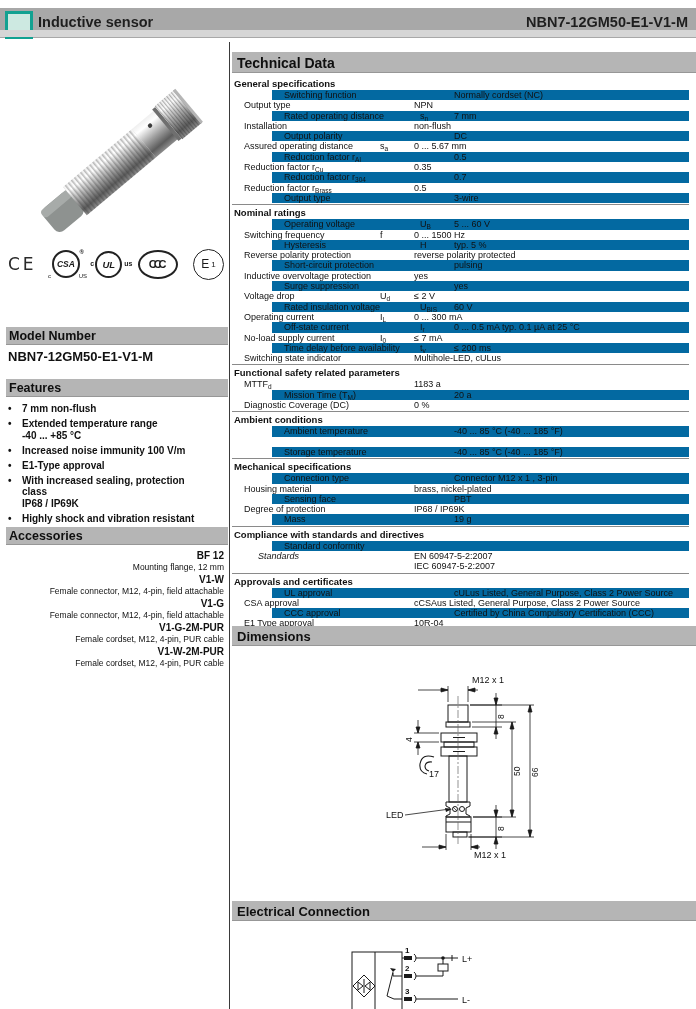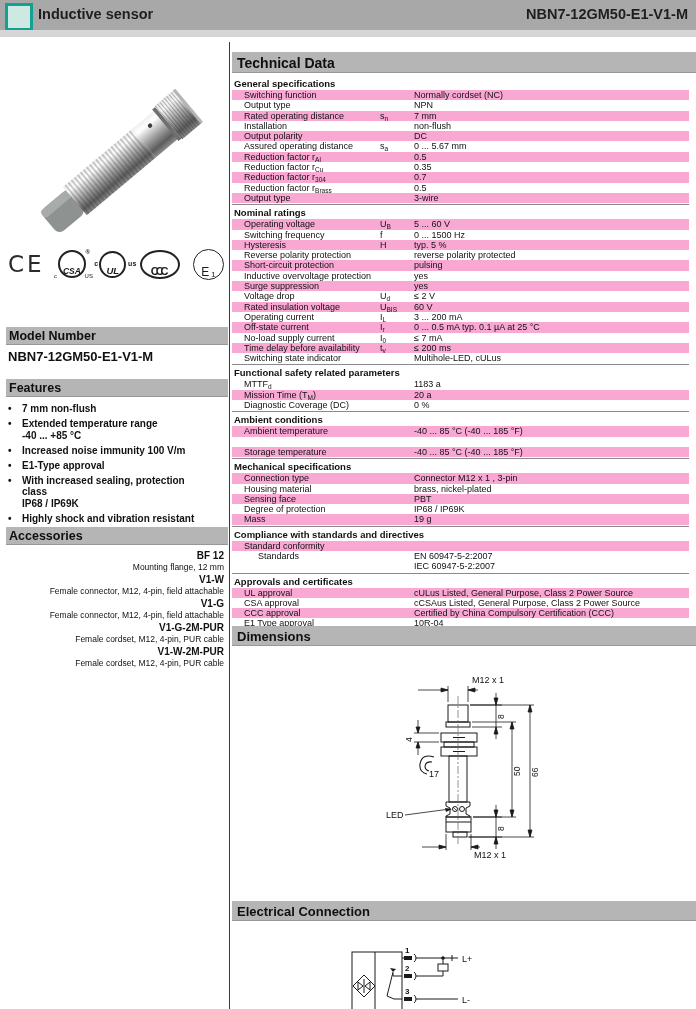--- a/index.html
+++ b/index.html
@@ -1,35 +1,35 @@
 <!DOCTYPE html>
 <html><head>
 <meta charset="utf-8">
 <style>
   html,body{margin:0;padding:0;background:#fff;}
   .page{position:relative;width:696px;height:1009px;background:#ffffff;overflow:hidden;
         font-family:"Liberation Sans",sans-serif;color:#111;}
   
-  .top-bar{position:absolute;left:0;top:0;width:696px;height:30px;background:#a8a8a8;}
+  .top-bar{position:absolute;left:0;top:8px;width:696px;height:30px;background:#a8a8a8;}
   .top-strip{position:absolute;left:0;top:30px;width:696px;height:7px;background:#d6d6d6;}
   .fam-icon{position:absolute;left:5px;top:3px;width:22px;height:22px;background:#cde9e1;border:3px solid #12a191;}
   .top-title{position:absolute;left:38px;top:6px;font-size:14.5px;font-weight:bold;color:#1e1e1e;}
   .top-model{position:absolute;right:8px;top:6px;font-size:14.5px;font-weight:bold;color:#1e1e1e;}
   
   .divider{position:absolute;left:229px;top:42px;width:1px;bottom:0;background:#3a3a3a;}
   
   .bar{background:#b5b5b5;font-weight:bold;color:#0f0f0f;box-sizing:border-box;border-bottom:1px solid #979797;}
   .side-bar{position:absolute;left:6px;width:222px;height:18px;font-size:12.5px;padding:2px 0 0 3px;}
   .main-bar{position:absolute;left:232px;width:537px;height:20px;font-size:13px;padding:2.5px 0 0 5px;}
   
   .photo-wrap{position:absolute;left:16px;top:46px;width:198px;height:198px;}
   .logos{position:absolute;left:8px;top:246px;width:216px;height:36px;display:flex;align-items:center;justify-content:space-between;}
   .logo-item{display:flex;align-items:center;justify-content:center;}
-  .logo-ce{font-size:23px;letter-spacing:3px;color:#2a2a2a;font-family:"DejaVu Sans",sans-serif;}
-  .circ{border:2px solid #222;border-radius:50%;display:flex;align-items:flex-end;justify-content:center;
+  .logo-ce{font-size:17px;letter-spacing:3px;color:#2a2a2a;font-family:"DejaVu Sans",sans-serif;}
+  .circ{border:2px solid #222;border-radius:50%;display:flex;align-items:center;justify-content:center;
         font-weight:bold;position:relative;color:#1a1a1a;}
   .csa{width:24px;height:24px;font-size:8.5px;font-style:italic;}
   .csa .tl{position:absolute;left:-6px;bottom:-3px;font-size:6px;font-style:normal;font-weight:normal;}
   .csa .tr{position:absolute;right:-9px;bottom:-3px;font-size:6px;font-style:normal;font-weight:normal;}
   .csa .reg{position:absolute;right:-6px;top:-3px;font-size:6px;font-style:normal;}
   .ul{width:23px;height:23px;font-size:9.5px;font-style:italic;}
   .ul .tl{position:absolute;left:-7px;top:7px;font-size:7px;font-style:normal;font-weight:bold;}
   .ul .tr{position:absolute;right:-12px;top:7px;font-size:7px;font-style:normal;font-weight:bold;}
   .ccc{width:33px;height:25px;border-radius:50%;font-size:11px;letter-spacing:-3px;padding-right:3px;}
   .e1{width:29px;height:29px;border-width:1.5px;font-size:12px;font-weight:normal;}
@@ -41,24 +41,24 @@
   .feat .ft{white-space:pre-line;}
   .acc-list{position:absolute;left:8px;top:550px;width:216px;}
   .acc{margin-bottom:2.5px;text-align:right;}
   .acc-name{font-size:10px;font-weight:bold;line-height:11.5px;}
   .acc-desc{font-size:8.5px;line-height:10px;}
   
   .tech{position:absolute;left:232px;top:76px;width:457px;}
   .td-sec{font-size:9.5px;font-weight:bold;border-top:1px solid #8a8a8a;padding:2px 0 1px 2px;margin-top:1px;}
   .td-sec.first{border-top:none;margin-top:0;}
   .td-row{display:flex;font-size:9px;line-height:10.3px;}
-  .td-row.shaded{background:#f9a8d4;}
+  .td-row.shaded{background:#0369a1;margin-left:40px;}
   .td-row.spacer{height:10.3px;}
   .td-label{width:136px;padding-left:12px;flex:none;}
-  .td-label.lvl2{width:122px;padding-left:26px;}
+  .td-label.lvl2{width:122px;padding-left:26px;font-style:italic;}
   .td-sym{width:34px;flex:none;}
   .td-val{flex:1;white-space:pre-line;}
   sub{font-size:6.5px;vertical-align:-1.5px;line-height:0;}
   
   .dims-svg{position:absolute;left:360px;top:650px;width:220px;height:240px;}
   .elec-svg{position:absolute;left:330px;top:938px;width:200px;height:80px;}
   svg text{font-family:"Liberation Sans",sans-serif;fill:#111;}
 </style>
 </head>
 <body>
@@ -283,21 +283,21 @@
         <div class="td-val">≤ 2 V</div>
       </div>
       <div class="td-row shaded">
         <div class="td-label">Rated insulation voltage</div>
         <div class="td-sym">U<sub>BIS</sub></div>
         <div class="td-val">60 V</div>
       </div>
       <div class="td-row">
         <div class="td-label">Operating current</div>
         <div class="td-sym">I<sub>L</sub></div>
-        <div class="td-val">3 ... 200 mA</div>
+        <div class="td-val">0 ... 300 mA</div>
       </div>
       <div class="td-row shaded">
         <div class="td-label">Off-state current</div>
         <div class="td-sym">I<sub>r</sub></div>
         <div class="td-val">0 ... 0.5 mA typ. 0.1 µA at 25 °C</div>
       </div>
       <div class="td-row">
         <div class="td-label">No-load supply current</div>
         <div class="td-sym">I<sub>0</sub></div>
         <div class="td-val">≤ 7 mA</div>

